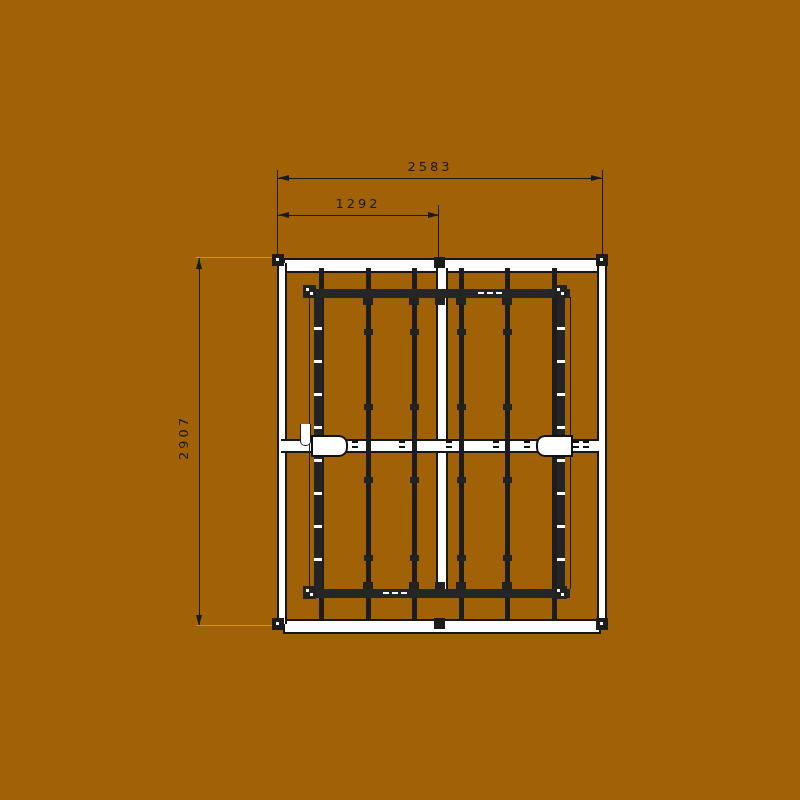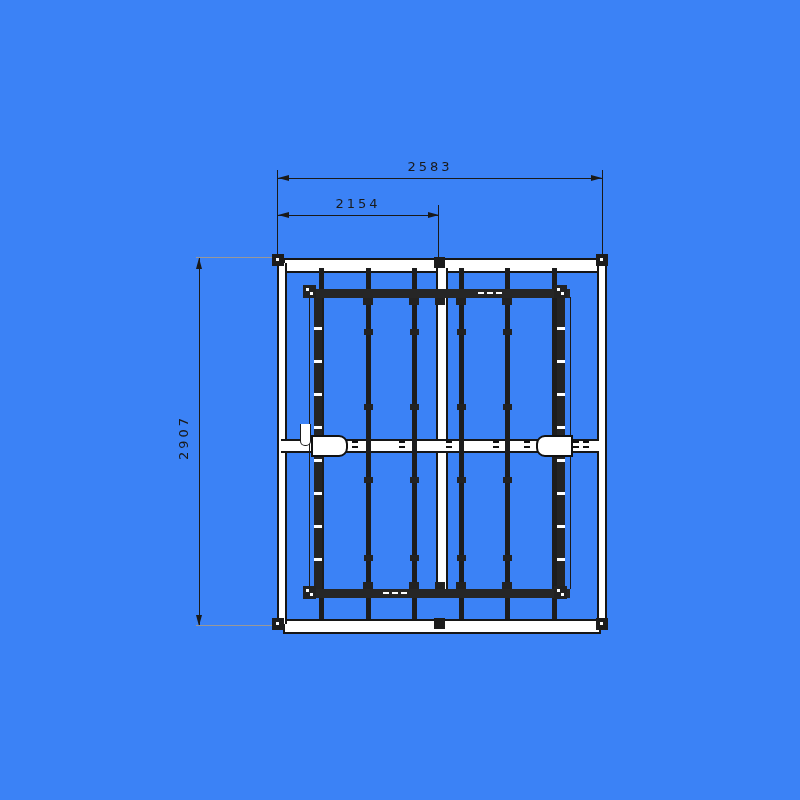--- a/index.html
+++ b/index.html
@@ -1,16 +1,16 @@
 <!DOCTYPE html>
 <html><head>
 <meta charset="utf-8">
 <style>
   html,body{margin:0;padding:0;background:#ffffff;}
-  .canvas{position:relative;width:800px;height:800px;background:#3b82f6;overflow:hidden;
+  .canvas{position:relative;width:800px;height:800px;background:#a16207;overflow:hidden;
           font-family:"DejaVu Sans", sans-serif;color:#1a1a1a;}
   
   .hline{position:absolute;height:1px;background:#1a1a1a;}
   .vline{position:absolute;width:1px;background:#1a1a1a;}
   .gline{position:absolute;height:1px;background:#989898;}
   
   .arr{position:absolute;width:0;height:0;}
   .arr.left {border-top:3px solid transparent;border-bottom:3px solid transparent;border-right:11px solid #1a1a1a;}
   .arr.right{border-top:3px solid transparent;border-bottom:3px solid transparent;border-left:11px solid #1a1a1a;}
   .arr.up   {border-left:3px solid transparent;border-right:3px solid transparent;border-bottom:11px solid #1a1a1a;}
@@ -54,21 +54,21 @@
   <div>
     <div class="dimtext" style="left:380px;top:159px;width:100px;">2583</div>
     <div class="hline" style="left:277px;top:178px;width:326px;"></div>
     <div class="arr left" style="left:278px;top:175px;"></div>
     <div class="arr right" style="left:591px;top:175px;"></div>
     <div class="vline" style="left:277px;top:170px;height:84px;"></div>
     <div class="vline" style="left:602px;top:170px;height:84px;"></div>
   </div>
 
   <div>
-    <div class="dimtext" style="left:308px;top:196px;width:100px;">2154</div>
+    <div class="dimtext" style="left:308px;top:196px;width:100px;">1292</div>
     <div class="hline" style="left:277px;top:215px;width:162px;"></div>
     <div class="arr left" style="left:278px;top:212px;"></div>
     <div class="arr right" style="left:428px;top:212px;"></div>
     <div class="vline" style="left:438px;top:205px;height:53px;"></div>
   </div>
 
   <div>
     <div class="dimtext vert" style="left:176px;top:391px;width:18px;height:92px;">2907</div>
     <div class="vline" style="left:199px;top:258px;height:368px;"></div>
     <div class="arr up" style="left:196px;top:258px;"></div>

